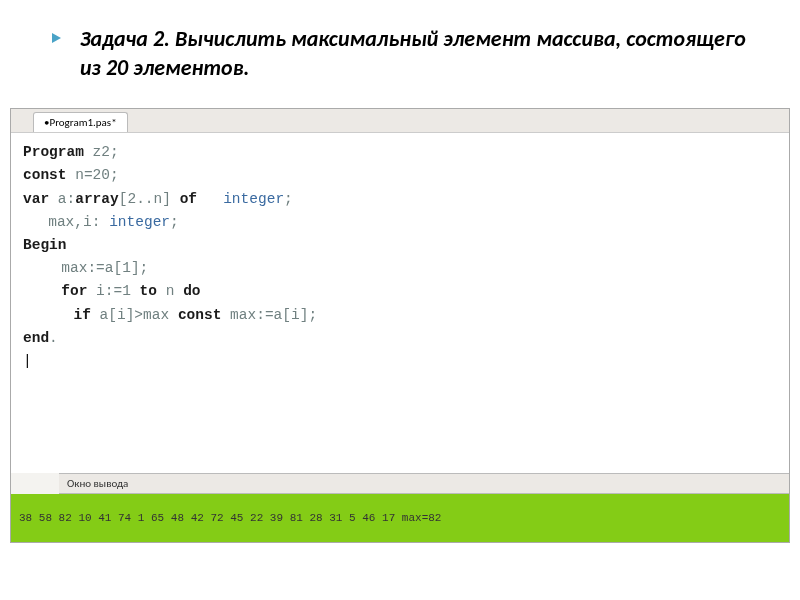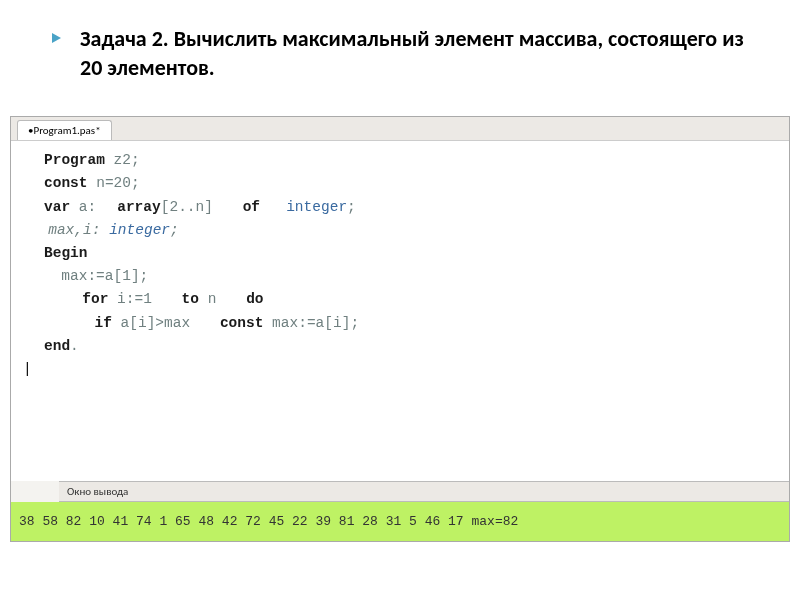--- a/index.html
+++ b/index.html
@@ -4,22 +4,23 @@
 <style>
   * { margin: 0; padding: 0; box-sizing: border-box; }
   body {
     font-family: Calibri, Arial, sans-serif;
     background: #fff;
     width: 800px;
     height: 600px;
     overflow: hidden;
   }
   .slide {
-    padding: 25px 50px 20px 80px;
+    padding: 25px 50px 12px 80px;
     position: relative;
+    font-style: italic;
   }
   .bullet-icon {
     position: absolute;
     left: 50px;
     top: 32px;
     width: 12px;
     height: 12px;
   }
   .bullet-icon svg { display: block; }
   .heading {
@@ -33,21 +34,21 @@
     margin: 0 10px;
     border: 1px solid #aaa;
     background: #f4f3f0;
   }
   .tabbar {
     height: 24px;
     background: #ece9e5;
     border-bottom: 1px solid #ccc;
     display: flex;
     align-items: flex-end;
-    padding-left: 6px;
+    padding-left: 22px;
   }
   .tab {
     height: 20px;
     padding: 2px 10px;
     font-size: 11px;
     background: #fff;
     border: 1px solid #bbb;
     border-bottom: none;
     border-radius: 3px 3px 0 0;
     display: flex;
@@ -55,41 +56,41 @@
   }
   .editor {
     background: #fff;
     padding: 8px 12px;
     font-family: Consolas, "Courier New", monospace;
     font-size: 14.5px;
     line-height: 1.6;
     min-height: 340px;
     color: #708080;
   }
-  .kw { color: #1b1b1b; font-weight: bold; margin-left: 21px; }
+  .kw { color: #1b1b1b; font-weight: bold; }
   .typ { color: #3a6aa0; text-align: center; }
   .str { color: #b07000; }
   .cursor { color: #000; }
-  .ind1 { padding-left: 2.9ch; font-style: italic; }
+  .ind1 { padding-left: 2.9ch; }
   .ind2 { padding-left: 4.4ch; }
   .ind3 { padding-left: 5.8ch; }
   .output-title {
     background: #ece9e5;
     border-top: 1px solid #bbb;
     border-bottom: 1px solid #bbb;
     font-size: 11px;
     padding: 3px 8px;
     color: #333;
     margin-left: 48px;
   }
   .output {
-    background: #bef264;
-    padding: 12px 8px;
+    background: #84cc16;
+    padding: 18px 8px;
     font-family: Consolas, "Courier New", monospace;
-    font-size: 13px;
+    font-size: 11px;
     color: #333;
     white-space: nowrap;
   }
   pre { font-family: inherit; white-space: pre; }
 </style>
 </head>
 <body>
 
 <div class="slide">
   <div class="bullet-icon">

